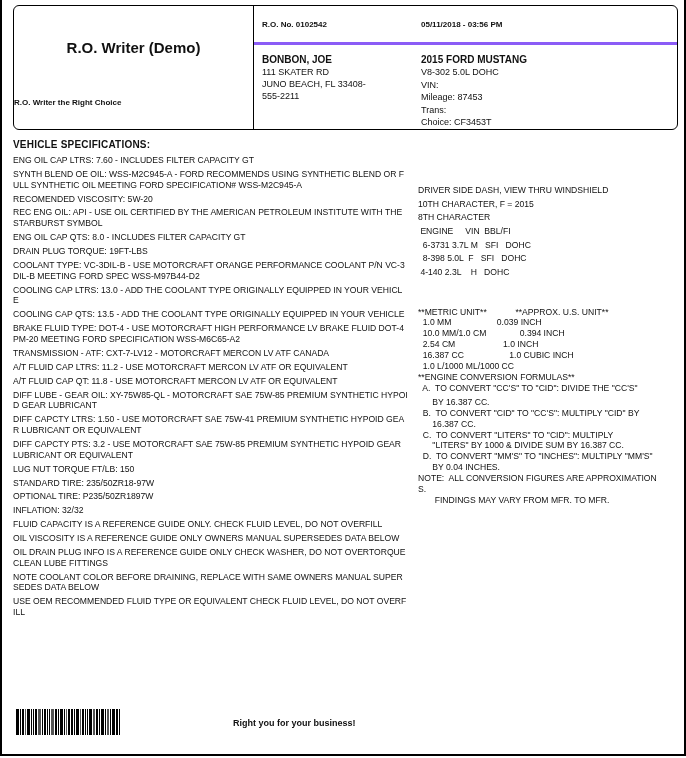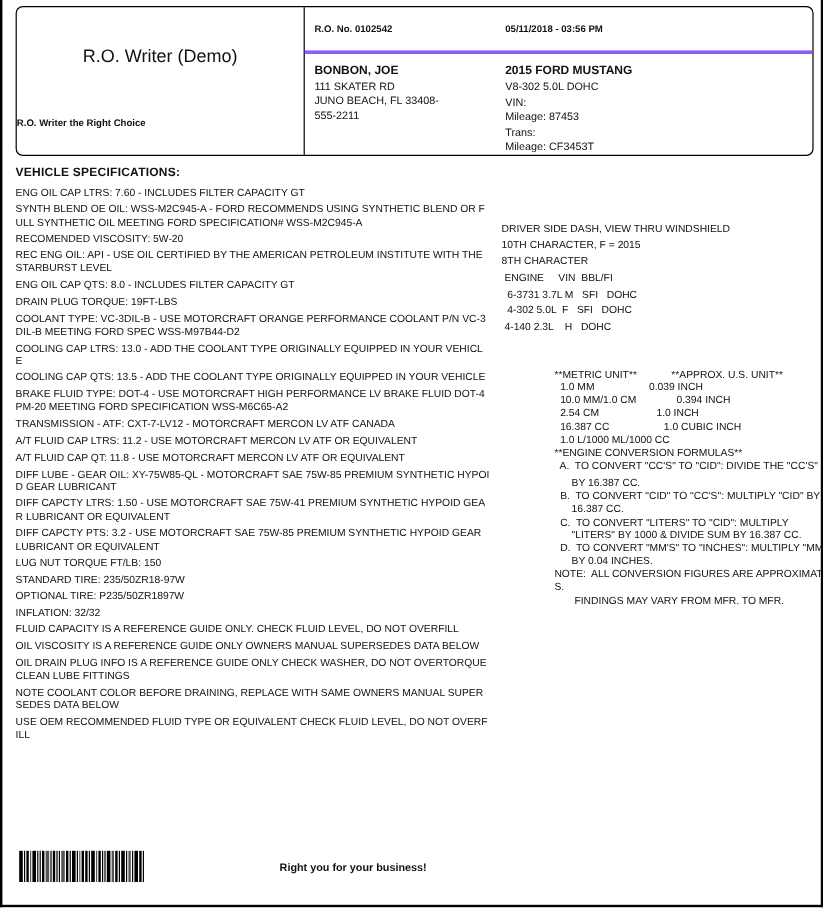--- a/index.html
+++ b/index.html
@@ -5,38 +5,38 @@
   html, body { margin:0; padding:0; background:#ffffff; }
   body { width:686px; height:758px; position:relative; overflow:hidden;
          font-family:"Liberation Sans", sans-serif; color:#111; }
   .page { position:absolute; left:0; top:-2px; width:682px; height:756px;
           border:2px solid #000; border-top:none; }
   .header { position:absolute; left:11px; top:7px; width:663px; height:123px;
             border:1px solid #000; border-radius:6px; }
   .hdr-left { position:absolute; left:0; top:0; width:239px; height:123px;
               border-right:1px solid #000; }
   .company { position:absolute; top:33px; left:0; width:239px; text-align:center;
-             font-size:15px; font-weight:normal; }
+             font-size:15px; font-weight:bold; }
   .tagline { position:absolute; top:92px; left:0; width:239px; text-align:left;
              font-size:8px; font-weight:bold; }
   .hdr-top { position:absolute; left:240px; top:0; width:423px; height:36px;
              border-bottom:3px solid #8b5cf6; font-size:8px; font-weight:bold; }
   .ro-no { position:absolute; left:8px; top:14px; }
   .ro-date { position:absolute; left:167px; top:14px; }
   .cust { position:absolute; left:248px; top:47px; font-size:9px; line-height:12px; }
   .veh { position:absolute; left:407px; top:47px; font-size:9px; line-height:12.6px; }
   .bold10 { font-weight:bold; font-size:10px; line-height:13px; }
   .section-title { position:absolute; left:11px; top:141px; font-size:10px;
                    font-weight:900; letter-spacing:0.2px; }
   .left-col { position:absolute; left:11px; top:157px; width:395px; font-size:8.6px;
               line-height:10.8px; }
   .left-col .item { margin-bottom:3.1px; word-break:break-all; }
   .right-col { position:absolute; left:416px; top:159px; width:262px; font-size:8.6px;
                line-height:13.6px; white-space:pre; }
-  .right-col .tight { line-height:10.9px;margin-left:44px; }
+  .right-col .tight { line-height:10.9px; }
   .barcode { position:absolute; left:14px; top:711px; height:26px; display:flex; }
   .barcode span { display:block; height:26px; margin-right:1px; background:#000; }
   .thanks { position:absolute; left:231px; top:720px; font-size:9px; font-weight:bold; }
 </style>
 </head>
 <body>
 
 <div class="page">
 
   <div class="header">
@@ -53,31 +53,31 @@
       <div>111 SKATER RD</div>
       <div>JUNO BEACH, FL 33408-</div>
       <div>555-2211</div>
     </div>
     <div class="veh">
       <div class="bold10">2015 FORD MUSTANG</div>
       <div>V8-302 5.0L DOHC</div>
       <div>VIN:</div>
       <div>Mileage: 87453</div>
       <div>Trans:</div>
-      <div>Mileage: CF3453T</div>
+      <div>Choice: CF3453T</div>
     </div>
   </div>
 
   <div class="section-title">VEHICLE SPECIFICATIONS:</div>
 
   <div class="left-col" id="specs">
       <div class="item">ENG OIL CAP LTRS: 7.60 - INCLUDES FILTER CAPACITY GT</div>
       <div class="item">SYNTH BLEND OE OIL: WSS-M2C945-A - FORD RECOMMENDS USING SYNTHETIC BLEND OR FULL SYNTHETIC OIL MEETING FORD SPECIFICATION# WSS-M2C945-A</div>
       <div class="item">RECOMENDED VISCOSITY: 5W-20</div>
-      <div class="item">REC ENG OIL: API - USE OIL CERTIFIED BY THE AMERICAN PETROLEUM INSTITUTE WITH THE STARBURST LEVEL</div>
+      <div class="item">REC ENG OIL: API - USE OIL CERTIFIED BY THE AMERICAN PETROLEUM INSTITUTE WITH THE STARBURST SYMBOL</div>
       <div class="item">ENG OIL CAP QTS: 8.0 - INCLUDES FILTER CAPACITY GT</div>
       <div class="item">DRAIN PLUG TORQUE: 19FT-LBS</div>
       <div class="item">COOLANT TYPE: VC-3DIL-B - USE MOTORCRAFT ORANGE PERFORMANCE COOLANT P/N VC-3DIL-B MEETING FORD SPEC WSS-M97B44-D2</div>
       <div class="item">COOLING CAP LTRS: 13.0 - ADD THE COOLANT TYPE ORIGINALLY EQUIPPED IN YOUR VEHICLE</div>
       <div class="item">COOLING CAP QTS: 13.5 - ADD THE COOLANT TYPE ORIGINALLY EQUIPPED IN YOUR VEHICLE</div>
       <div class="item">BRAKE FLUID TYPE: DOT-4 - USE MOTORCRAFT HIGH PERFORMANCE LV BRAKE FLUID DOT-4 PM-20 MEETING FORD SPECIFICATION WSS-M6C65-A2</div>
       <div class="item">TRANSMISSION - ATF: CXT-7-LV12 - MOTORCRAFT MERCON LV ATF CANADA</div>
       <div class="item">A/T FLUID CAP LTRS: 11.2 - USE MOTORCRAFT MERCON LV ATF OR EQUIVALENT</div>
       <div class="item">A/T FLUID CAP QT: 11.8 - USE MOTORCRAFT MERCON LV ATF OR EQUIVALENT</div>
       <div class="item">DIFF LUBE - GEAR OIL: XY-75W85-QL - MOTORCRAFT SAE 75W-85 PREMIUM SYNTHETIC HYPOID GEAR LUBRICANT</div>
@@ -88,21 +88,21 @@
       <div class="item">OPTIONAL TIRE: P235/50ZR1897W</div>
       <div class="item">INFLATION: 32/32</div>
       <div class="item">FLUID CAPACITY IS A REFERENCE GUIDE ONLY. CHECK FLUID LEVEL, DO NOT OVERFILL</div>
       <div class="item">OIL VISCOSITY IS A REFERENCE GUIDE ONLY OWNERS MANUAL SUPERSEDES DATA BELOW</div>
       <div class="item">OIL DRAIN PLUG INFO IS A REFERENCE GUIDE ONLY CHECK WASHER, DO NOT OVERTORQUE CLEAN LUBE FITTINGS</div>
       <div class="item">NOTE COOLANT COLOR BEFORE DRAINING, REPLACE WITH SAME OWNERS MANUAL SUPERSEDES DATA BELOW</div>
       <div class="item">USE OEM RECOMMENDED FLUID TYPE OR EQUIVALENT CHECK FLUID LEVEL, DO NOT OVERFILL</div>
     </div>
 
   <div class="right-col">
-    <div id="vinlines"><div>DRIVER SIDE DASH, VIEW THRU WINDSHIELD</div><div>10TH CHARACTER, F = 2015</div><div>8TH CHARACTER</div><div> ENGINE     VIN  BBL/FI</div><div>  6-3731 3.7L M   SFI   DOHC</div><div>  4-302 5.0L  F   SFI   DOHC</div><div> 4-140 2.3L    H   DOHC</div></div>
+    <div id="vinlines"><div>DRIVER SIDE DASH, VIEW THRU WINDSHIELD</div><div>10TH CHARACTER, F = 2015</div><div>8TH CHARACTER</div><div> ENGINE     VIN  BBL/FI</div><div>  6-3731 3.7L M   SFI   DOHC</div><div>  8-398 5.0L  F   SFI   DOHC</div><div> 4-140 2.3L    H   DOHC</div></div>
     <div id="convlines" class="tight"><div>**METRIC UNIT**            **APPROX. U.S. UNIT**</div><div>  1.0 MM                   0.039 INCH</div><div>  10.0 MM/1.0 CM              0.394 INCH</div><div>  2.54 CM                    1.0 INCH</div><div>  16.387 CC                   1.0 CUBIC INCH</div><div>  1.0 L/1000 ML/1000 CC</div><div>**ENGINE CONVERSION FORMULAS**</div><div>  A.  TO CONVERT "CC'S" TO "CID": DIVIDE THE "CC'S"</div><div style="min-height: 3px; height: 3px;"></div><div>      BY 16.387 CC.</div><div>  B.  TO CONVERT "CID" TO "CC'S": MULTIPLY "CID" BY</div><div>      16.387 CC.</div><div>  C.  TO CONVERT "LITERS" TO "CID": MULTIPLY</div><div>      "LITERS" BY 1000 &amp; DIVIDE SUM BY 16.387 CC.</div><div>  D.  TO CONVERT "MM'S" TO "INCHES": MULTIPLY "MM'S"</div><div>      BY 0.04 INCHES.</div><div>NOTE:  ALL CONVERSION FIGURES ARE APPROXIMATION</div><div>S.</div><div>       FINDINGS MAY VARY FROM MFR. TO MFR.</div></div>
   </div>
 
   <div class="barcode" id="barcode">
       <span style="width: 3px; background: rgb(0, 0, 0);"></span>
       <span style="width: 1px; background: rgb(0, 0, 0);"></span>
       <span style="width: 2px; background: rgb(0, 0, 0);"></span>
       <span style="width: 1px; background: rgb(85, 85, 85);"></span>
       <span style="width: 3px; background: rgb(0, 0, 0);"></span>
       <span style="width: 1px; background: rgb(0, 0, 0);"></span>

